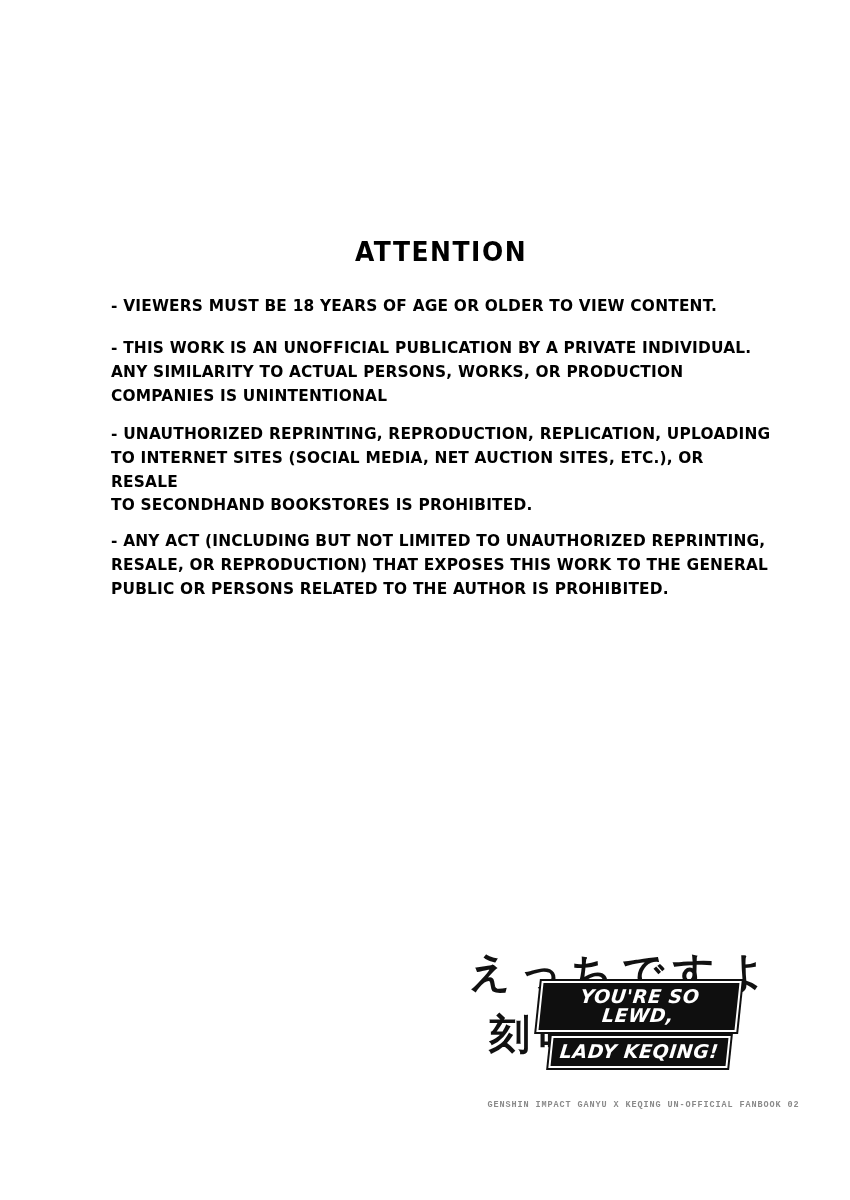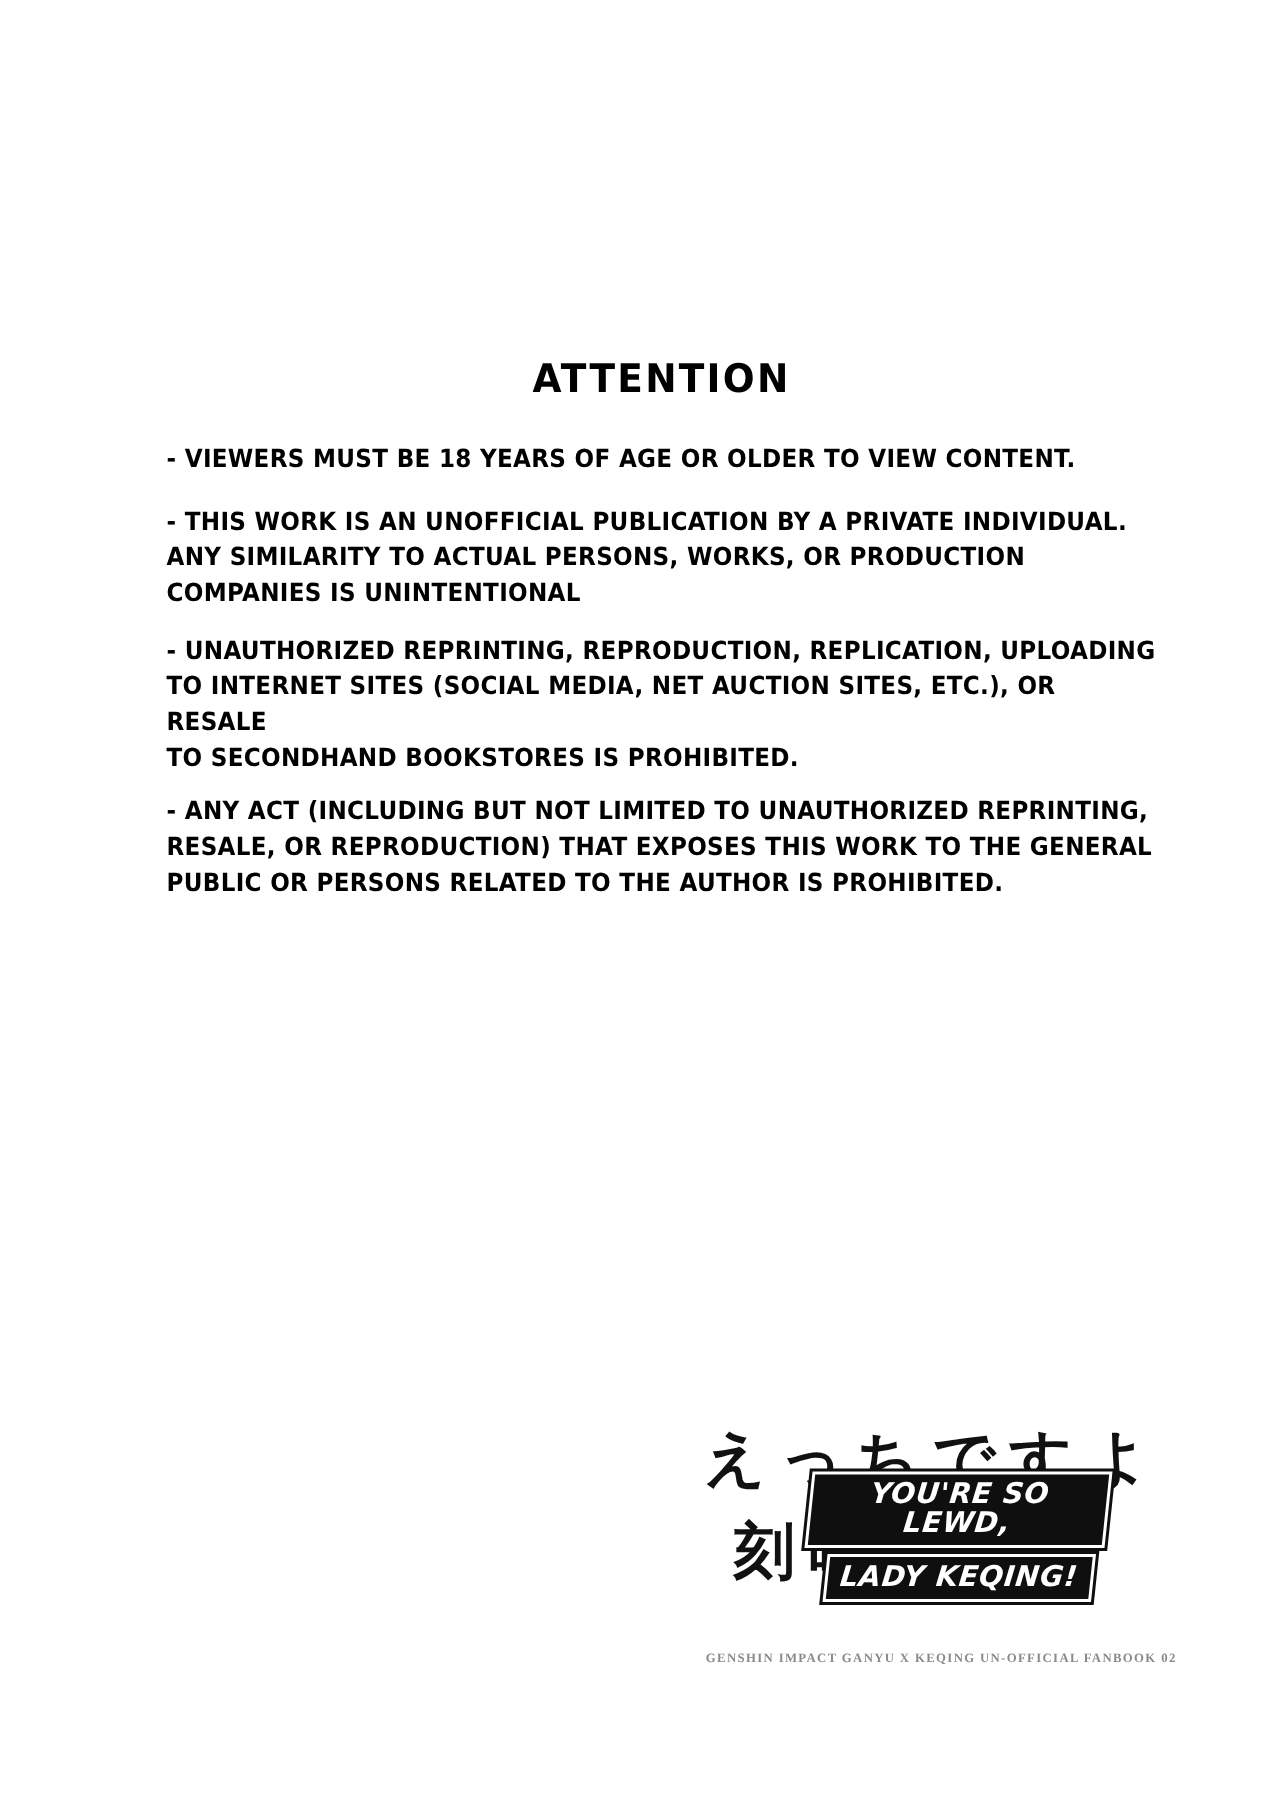--- a/index.html
+++ b/index.html
@@ -104,25 +104,25 @@
     margin: 0 auto 4px auto;
     width: fit-content;
     transform: skewX(-6deg);
     border: 2px solid #ffffff;
     box-shadow: 0 0 0 2px #0f0f0f;
   }
   .en-line:last-child { margin-bottom: 0; }
 
   .subtitle {
     position: absolute;
-    left: 0;
+    left: 16px;
     top: 155px;
     width: 345px;
     text-align: center;
-    font-family: Liberation Serif, serif;
+    font-family: Liberation Mono, monospace;
     font-size: 8.5px;
     font-weight: bold;
     letter-spacing: 0.9px;
     color: #8a8a8a;
     white-space: nowrap;
   }
 </style>
 </head>
 <body>
 

